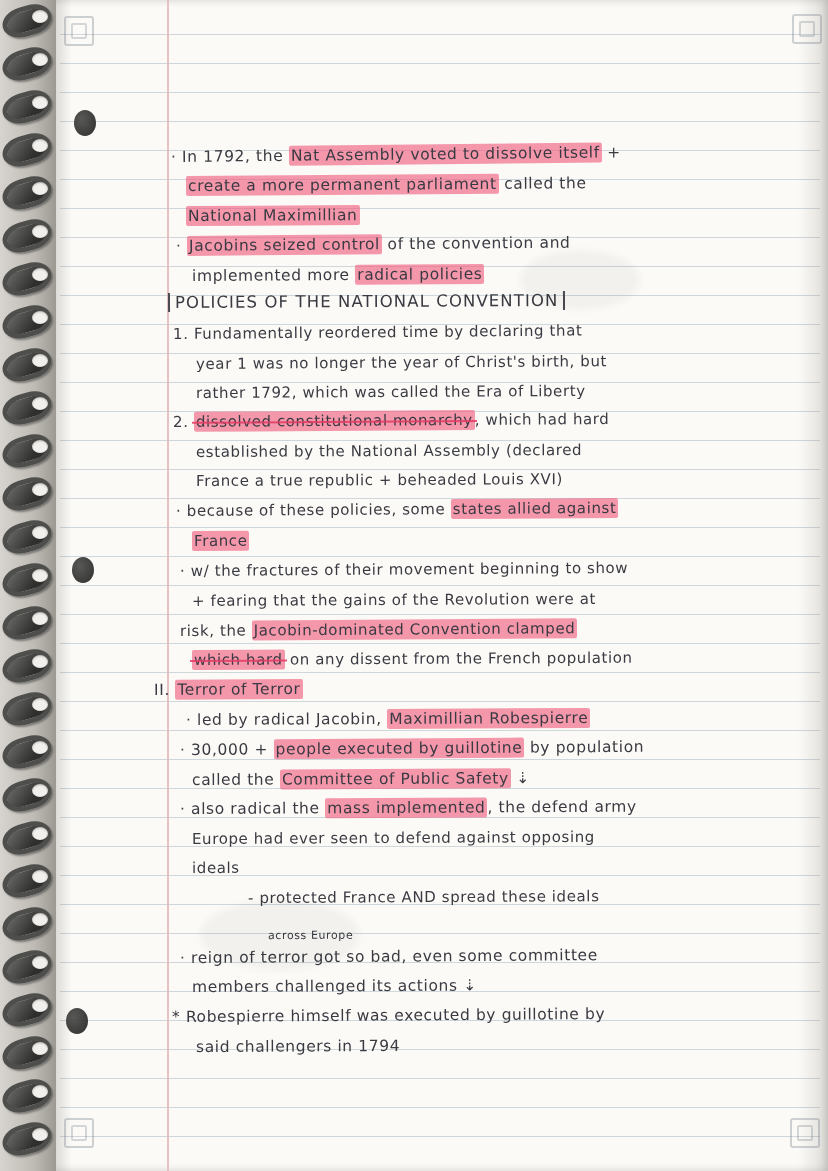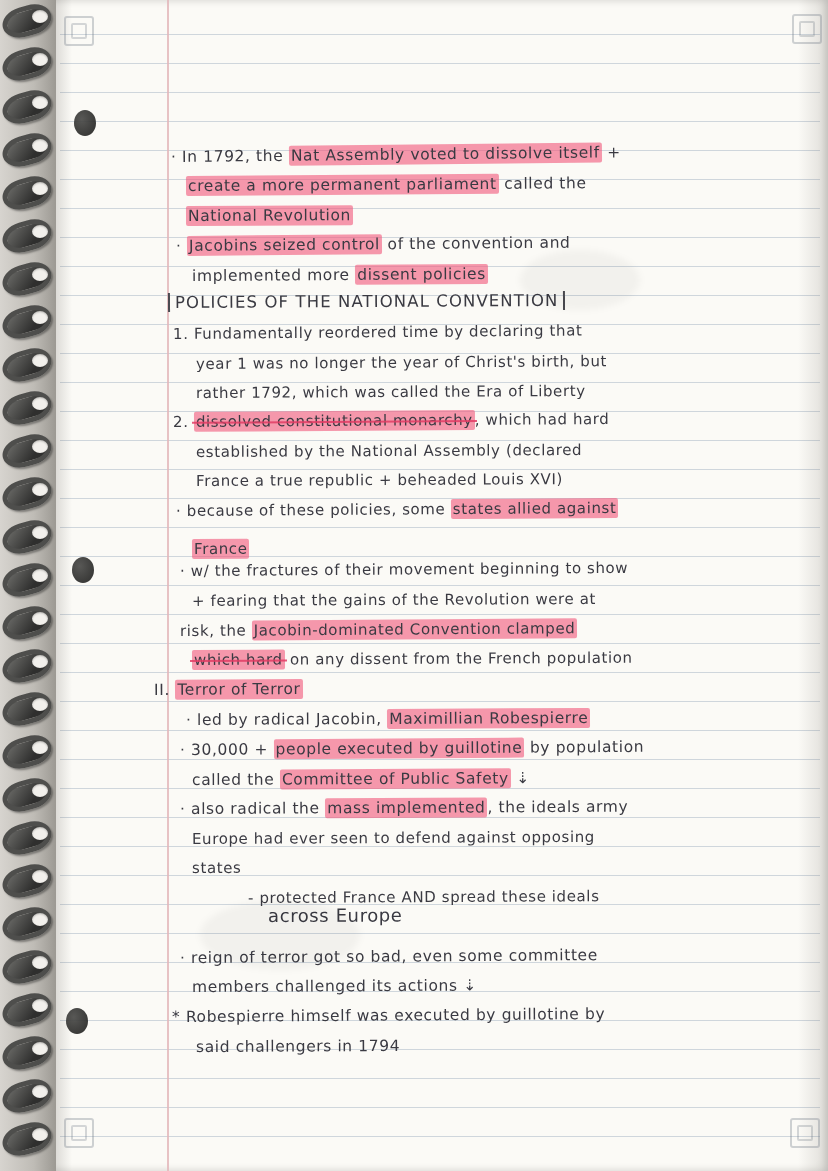--- a/index.html
+++ b/index.html
@@ -333,45 +333,45 @@
       </div>
       <div class="coil" style="top: 1124px;">
         <div class="ring"></div>
         <div class="hole"></div>
       </div>
     </div>
 
   <div class="ink" id="ink" style="left:46px;">
       <div class="line" style="left: 125px; top: 147.5px; font-size: 15.5px; transform: rotate(-0.6deg);"><span>· In 1792, the </span><span class="hl">Nat Assembly voted to dissolve itself</span><span> +</span></div>
       <div class="line" style="left: 140px; top: 176.5px; font-size: 15.5px; transform: rotate(-0.4deg);"><span class="hl">create a more permanent parliament</span><span> called the</span></div>
-      <div class="line" style="left: 140px; top: 206.5px; font-size: 15.5px; transform: rotate(-0.3deg);"><span class="hl">National Revolution</span></div>
+      <div class="line" style="left: 140px; top: 206.5px; font-size: 15.5px; transform: rotate(-0.3deg);"><span class="hl">National Maximillian</span></div>
       <div class="line" style="left: 130px; top: 236.5px; font-size: 15.5px; transform: rotate(-0.5deg);"><span>· </span><span class="hl">Jacobins seized control</span><span> of the convention and</span></div>
-      <div class="line" style="left: 146px; top: 266.5px; font-size: 15.5px; transform: rotate(-0.4deg);"><span>implemented more </span><span class="hl">dissent policies</span></div>
+      <div class="line" style="left: 146px; top: 266.5px; font-size: 15.5px; transform: rotate(-0.4deg);"><span>implemented more </span><span class="hl">radical policies</span></div>
       <div class="line caps" style="left: 122px; top: 292.5px; font-size: 16.5px; transform: rotate(-0.3deg);"><span class="bracketed">POLICIES OF THE NATIONAL CONVENTION</span></div>
       <div class="line" style="left: 127px; top: 325px; font-size: 15px; transform: rotate(-0.5deg);"><span>1. Fundamentally reordered time by declaring that</span></div>
       <div class="line" style="left: 150px; top: 355px; font-size: 15px; transform: rotate(-0.4deg);"><span>year 1 was no longer the year of Christ's birth, but</span></div>
       <div class="line" style="left: 150px; top: 384px; font-size: 15px; transform: rotate(-0.3deg);"><span>rather 1792, which was called the Era of Liberty</span></div>
       <div class="line" style="left: 127px; top: 413px; font-size: 15px; transform: rotate(-0.4deg);"><span>2. </span><span class="hl struck">dissolved constitutional monarchy</span><span>, which had hard</span></div>
       <div class="line" style="left: 150px; top: 443px; font-size: 15px; transform: rotate(-0.3deg);"><span>established by the National Assembly (declared</span></div>
       <div class="line" style="left: 150px; top: 472px; font-size: 15px; transform: rotate(-0.3deg);"><span>France a true republic + beheaded Louis XVI)</span></div>
       <div class="line" style="left: 130px; top: 502px; font-size: 15px; transform: rotate(-0.4deg);"><span>· because of these policies, some </span><span class="hl">states allied against</span></div>
-      <div class="line" style="left: 146px; top: 532px; font-size: 15px; transform: rotate(-0.3deg); margin-top: 8px;"><span class="hl">France</span></div>
+      <div class="line" style="left: 146px; top: 532px; font-size: 15px; transform: rotate(-0.3deg);"><span class="hl">France</span></div>
       <div class="line" style="left: 134px; top: 562px; font-size: 15px; transform: rotate(-0.4deg);"><span>· w/ the fractures of their movement beginning to show</span></div>
       <div class="line" style="left: 146px; top: 592px; font-size: 15px; transform: rotate(-0.3deg);"><span>+ fearing that the gains of the Revolution were at</span></div>
       <div class="line" style="left: 134px; top: 622px; font-size: 15px; transform: rotate(-0.4deg);"><span>risk, the </span><span class="hl">Jacobin-dominated Convention clamped</span></div>
       <div class="line" style="left: 146px; top: 651px; font-size: 15px; transform: rotate(-0.3deg);"><span class="hl struck">which hard</span><span> on any dissent from the French population</span></div>
       <div class="line" style="left: 108px; top: 680.5px; font-size: 15.5px; transform: rotate(-0.4deg);"><span>II. </span><span class="hl">Terror of Terror</span></div>
       <div class="line" style="left: 140px; top: 710.5px; font-size: 15.5px; transform: rotate(-0.3deg);"><span>· led by radical Jacobin, </span><span class="hl">Maximillian Robespierre</span></div>
       <div class="line" style="left: 134px; top: 740.5px; font-size: 15.5px; transform: rotate(-0.4deg);"><span>· 30,000 + </span><span class="hl">people executed by guillotine</span><span> by population</span></div>
       <div class="line" style="left: 146px; top: 770.5px; font-size: 15.5px; transform: rotate(-0.3deg);"><span>called the </span><span class="hl">Committee of Public Safety</span><span> ⇣</span></div>
-      <div class="line" style="left: 134px; top: 799.5px; font-size: 15.5px; transform: rotate(-0.3deg);"><span>· also radical the </span><span class="hl">mass implemented</span><span>, the ideals army</span></div>
+      <div class="line" style="left: 134px; top: 799.5px; font-size: 15.5px; transform: rotate(-0.3deg);"><span>· also radical the </span><span class="hl">mass implemented</span><span>, the defend army</span></div>
       <div class="line" style="left: 146px; top: 830px; font-size: 15px; transform: rotate(-0.3deg);"><span>Europe had ever seen to defend against opposing</span></div>
-      <div class="line" style="left: 146px; top: 859px; font-size: 15px; transform: rotate(-0.2deg);"><span>states</span></div>
+      <div class="line" style="left: 146px; top: 859px; font-size: 15px; transform: rotate(-0.2deg);"><span>ideals</span></div>
       <div class="line" style="left: 202px; top: 889px; font-size: 15px; transform: rotate(-0.3deg);"><span>- protected France AND spread these ideals</span></div>
-      <div class="line" style="left: 222px; top: 905px; font-size: 18px; transform: rotate(-0.2deg);"><span>across Europe</span></div>
+      <div class="line" style="left: 222px; top: 929px; font-size: 11px; transform: rotate(-0.2deg);"><span>across Europe</span></div>
       <div class="line" style="left: 134px; top: 948.5px; font-size: 15.5px; transform: rotate(-0.4deg);"><span>· reign of terror got so bad, even some committee</span></div>
       <div class="line" style="left: 146px; top: 977.5px; font-size: 15.5px; transform: rotate(-0.3deg);"><span>members challenged its actions ⇣</span></div>
       <div class="line" style="left: 126px; top: 1007.5px; font-size: 15.5px; transform: rotate(-0.4deg);"><span>* Robespierre himself was executed by guillotine by</span></div>
       <div class="line" style="left: 150px; top: 1037.5px; font-size: 15.5px; transform: rotate(-0.3deg);"><span>said challengers in 1794</span></div>
     </div>
 
   <div class="blotch" style="left:520px; top:250px; width:120px; height:60px;"></div>
   <div class="blotch" style="left:200px; top:900px; width:160px; height:70px;"></div>
 
 </div>

